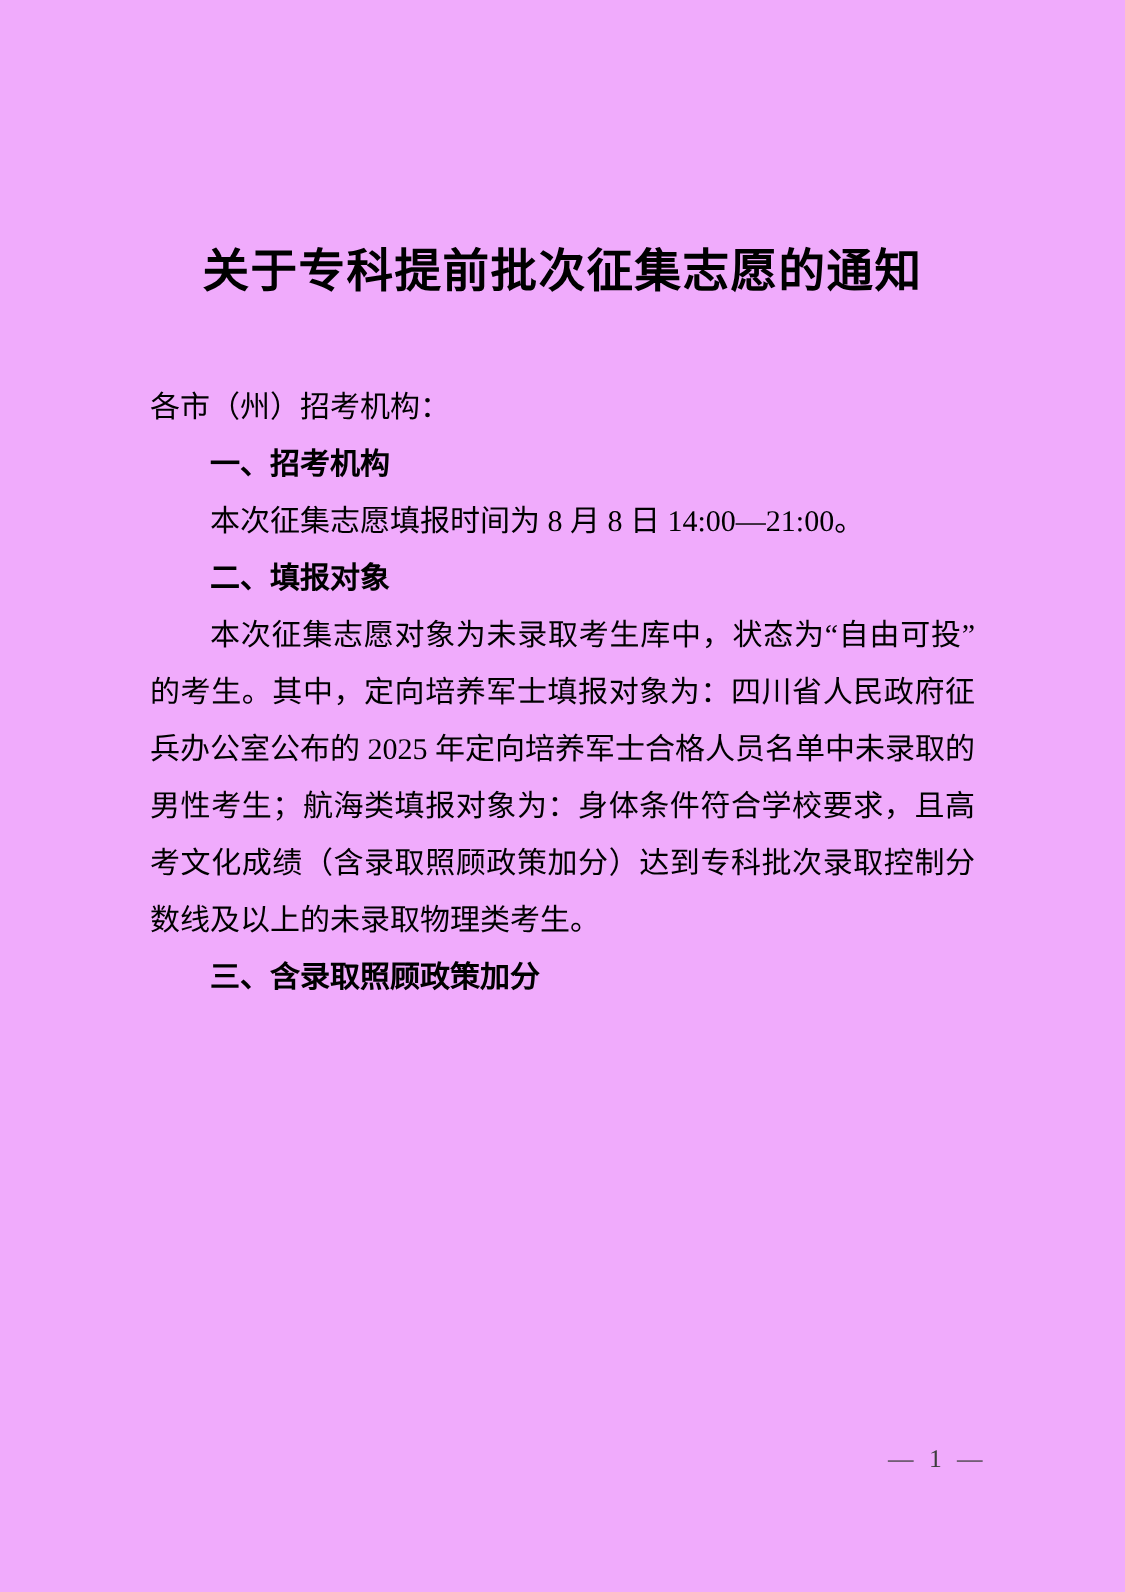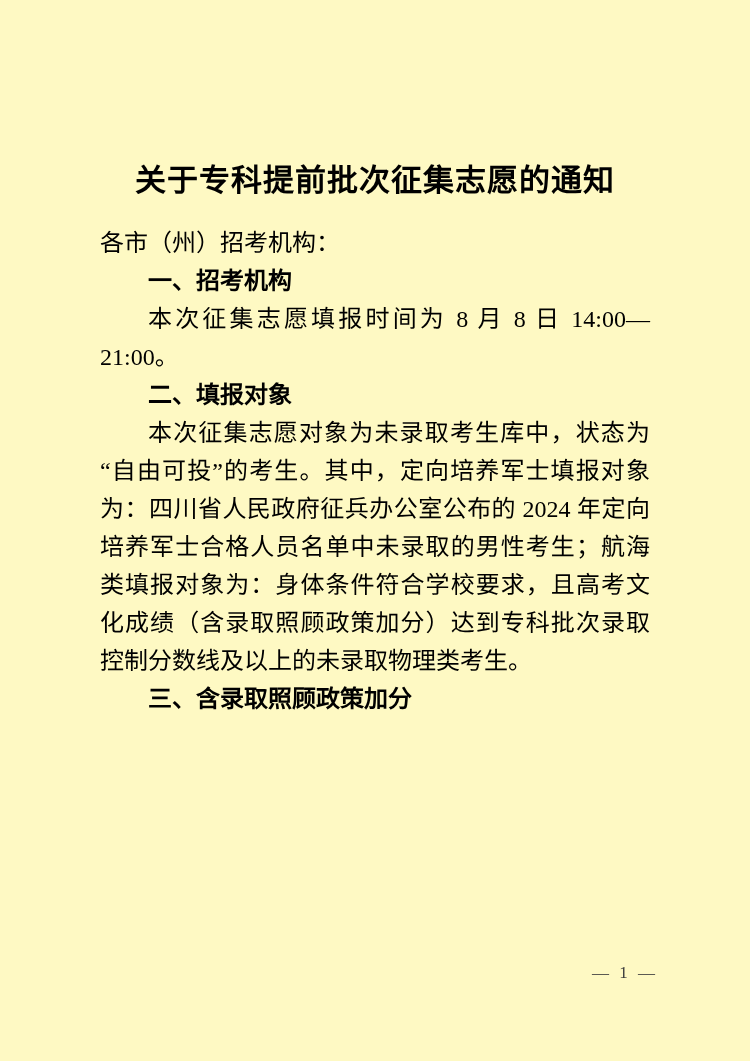--- a/index.html
+++ b/index.html
@@ -4,44 +4,44 @@
 <style>
   html, body {
     margin: 0;
     padding: 0;
     background: #ffffff;
   }
   .page {
     position: relative;
     width: 750px;
     height: 1061px;
-    background: #fef9c3;
+    background: #f0abfc;
     color: #000000;
     font-family: "Liberation Serif", "DejaVu Serif", serif;
     overflow: hidden;
   }
   .doc-title {
     position: absolute;
     top: 160px;
     left: 0;
     right: 0;
     margin: 0;
     text-align: center;
     font-size: 31px;
     line-height: 42px;
     font-weight: 700;
     letter-spacing: 1px;
     font-family: "Liberation Serif", "DejaVu Serif", serif;
   }
   .doc-body {
     position: absolute;
-    top: 224px;
+    top: 253px;
     left: 100px;
     width: 550px;
-    font-size: 24px;
+    font-size: 20px;
     line-height: 38px;
     text-align: justify;
   }
   .doc-body p {
     margin: 0;
     padding: 0;
   }
   .salutation {
     text-indent: 0;
   }
@@ -75,21 +75,21 @@
 
     <p class="salutation">各市（州）招考机构：</p>
 
 
     <p class="heading">一、招考机构</p>
 
     <p class="para">本次征集志愿填报时间为 8 月 8 日 14:00—21:00。</p>
 
     <p class="heading">二、填报对象</p>
 
-    <p class="para">本次征集志愿对象为未录取考生库中，状态为“自由可投”的考生。其中，定向培养军士填报对象为：四川省人民政府征兵办公室公布的 2024 年定向培养军士合格人员名单中未录取的男性考生；航海类填报对象为：身体条件符合学校要求，且高考文化成绩（含录取照顾政策加分）达到专科批次录取控制分数线及以上的未录取物理类考生。</p>
+    <p class="para">本次征集志愿对象为未录取考生库中，状态为“自由可投”的考生。其中，定向培养军士填报对象为：四川省人民政府征兵办公室公布的 2025 年定向培养军士合格人员名单中未录取的男性考生；航海类填报对象为：身体条件符合学校要求，且高考文化成绩（含录取照顾政策加分）达到专科批次录取控制分数线及以上的未录取物理类考生。</p>
 
     <p class="heading">三、含录取照顾政策加分</p>
 
 
   </div>
 
   <div class="page-footer">— 1 —</div>
 
 </div>
 

